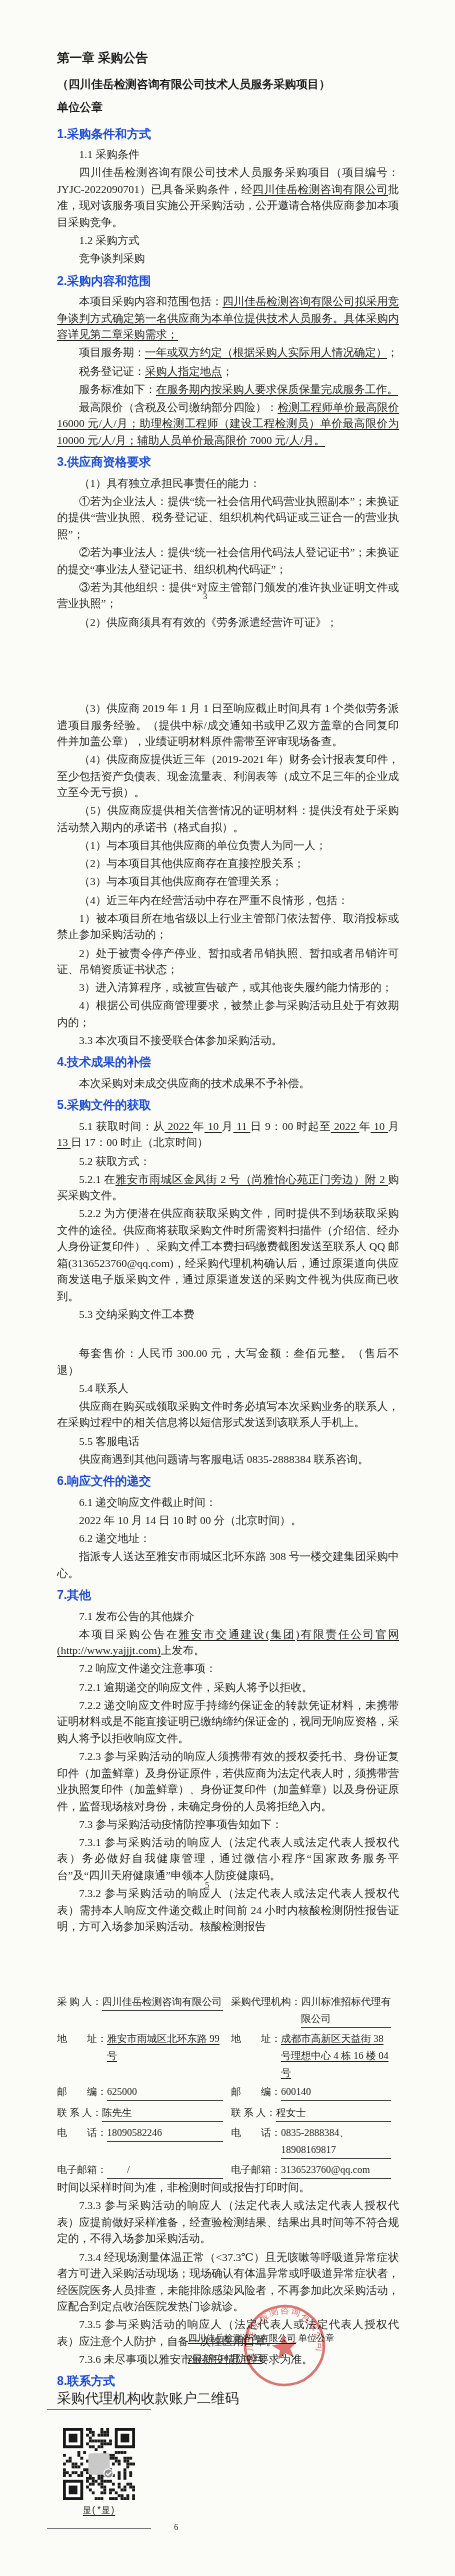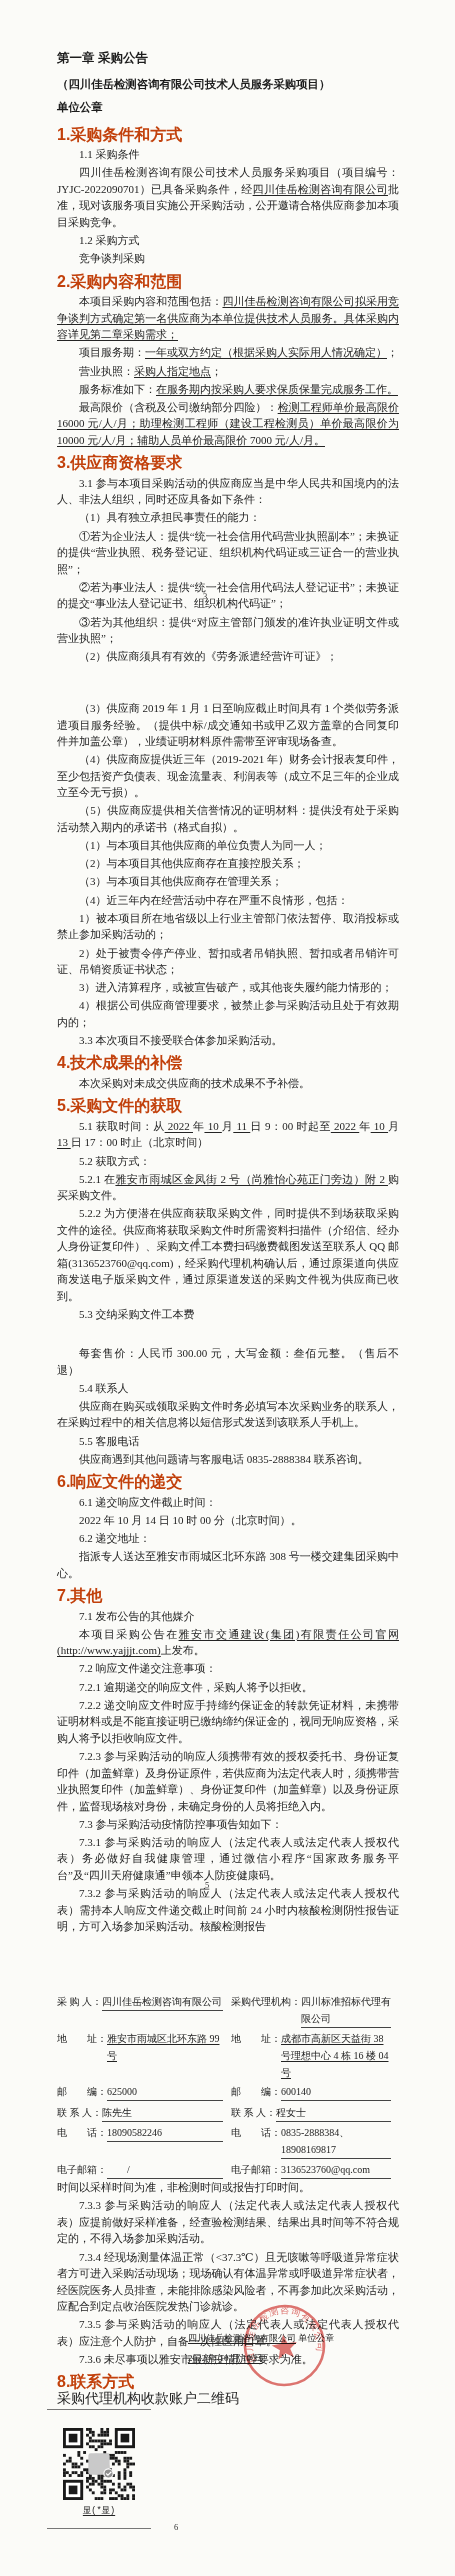--- a/index.html
+++ b/index.html
@@ -4,22 +4,22 @@
 <style>
   html,body{margin:0;padding:0;background:#fbfbf8;}
   #page{position:relative;width:455px;height:2576px;background:#fbfbf8;overflow:hidden;
         font-family:"Liberation Serif","DejaVu Serif",serif;color:#262626;}
   .band{position:absolute;left:57px;width:342px;}
   #band0{top:50px;} #band1{top:700px;} #band2{top:1345px;} #band3{top:1987px;}
   .h1c{font-family:"Liberation Sans","DejaVu Sans",sans-serif;font-weight:bold;color:#1d1d1d;}
   .chapter{font-size:12.5px;margin:0 0 10.2px 0;}
   .subtitle{font-size:11.4px;margin:0 0 8px 0;}
   .subtitle2{font-size:11.4px;margin:0 0 11.4px 0;}
-  .h2{font-family:"Liberation Sans","DejaVu Sans",sans-serif;font-weight:bold;font-size:16px;
-      color:#c2410c;margin:6.8px 0 4.6px 0;line-height:15px;}
+  .h2{font-family:"Liberation Sans","DejaVu Sans",sans-serif;font-weight:bold;font-size:12px;
+      color:#1d4ed8;margin:6.8px 0 4.6px 0;line-height:15px;}
   .para{font-size:11px;line-height:16.5px;margin:0 0 1.7px 0;text-align:justify;text-indent:2em;color:#242424;}
   .para.noind{text-indent:0;}
   .u{text-decoration:underline;text-underline-offset:2.3px;text-decoration-thickness:0.6px;}
   .pn{position:absolute;font-size:8.5px;color:#333;}
   #pn3{left:203px;top:591px;} #pn4{left:195px;top:1236px;} #pn5{left:205px;top:1880px;} #pn6{left:174px;top:2522px;}
   .contacts{display:grid;grid-template-columns:174px 168px;row-gap:2.3px;margin-top:5.7px;}
   .ccell{display:flex;align-items:flex-start;font-size:10px;line-height:17px;padding-right:8px;}
   .clabel{white-space:nowrap;color:#242424;}
   .cvalue{flex:1;border-bottom:0.6px solid #444;min-height:16px;color:#242424;}
   .cvalue.wrap{border-bottom:none;text-decoration:underline;text-underline-offset:2.3px;}
@@ -44,25 +44,24 @@
     <div class="h1c subtitle">（四川佳岳检测咨询有限公司技术人员服务采购项目）</div>
     <div class="h1c subtitle2">单位公章</div>
   <div class="h2"><span>1.采购条件和方式</span></div>
       <p class="para"><span>1.1 采购条件</span></p>
       <p class="para"><span>四川佳岳检测咨询有限公司技术人员服务采购项目（项目编号：JYJC-2022090701）已具备采购条件，经</span><span class="u">四川佳岳检测咨询有限公司</span><span>批准，现对该服务项目实施公开采购活动，公开邀请合格供应商参加本项目采购竞争。</span></p>
       <p class="para"><span>1.2 采购方式</span></p>
       <p class="para"><span>竞争谈判采购</span></p>
       <div class="h2"><span>2.采购内容和范围</span></div>
       <p class="para"><span>本项目采购内容和范围包括：</span><span class="u">四川佳岳检测咨询有限公司拟采用竞争谈判方式确定第一名供应商为本单位提供技术人员服务。具体采购内容详见第二章采购需求；</span></p>
       <p class="para"><span>项目服务期：</span><span class="u">一年或双方约定（根据采购人实际用人情况确定）</span><span>；</span></p>
-      <p class="para"><span>营业执照：</span><span class="u">采购人指定地点</span><span>；</span></p>
+      <p class="para"><span>税务登记证：</span><span class="u">采购人指定地点</span><span>；</span></p>
       <p class="para"><span>服务标准如下：</span><span class="u">在服务期内按采购人要求保质保量完成服务工作。</span></p>
       <p class="para"><span>最高限价（含税及公司缴纳部分四险）：</span><span class="u">检测工程师单价最高限价 16000 元/人/月；助理检测工程师（建设工程检测员）单价最高限价为 10000 元/人/月；辅助人员单价最高限价 7000 元/人/月。</span></p>
       <div class="h2"><span>3.供应商资格要求</span></div>
-      <p class="para"><span>3.1 参与本项目采购活动的供应商应当是中华人民共和国境内的法人、非法人组织，同时还应具备如下条件：</span></p>
       <p class="para"><span>（1）具有独立承担民事责任的能力：</span></p>
       <p class="para"><span>①若为企业法人：提供“统一社会信用代码营业执照副本”；未换证的提供“营业执照、税务登记证、组织机构代码证或三证合一的营业执照”；</span></p>
       <p class="para"><span>②若为事业法人：提供“统一社会信用代码法人登记证书”；未换证的提交“事业法人登记证书、组织机构代码证”；</span></p>
       <p class="para"><span>③若为其他组织：提供“对应主管部门颁发的准许执业证明文件或营业执照”；</span></p>
       <p class="para"><span>（2）供应商须具有有效的《劳务派遣经营许可证》；</span></p>
     </div>
   <div class="pn" id="pn3">3</div>
 
   <div class="band" id="band1">
       <p class="para"><span>（3）供应商 2019 年 1 月 1 日至响应截止时间具有 1 个类似劳务派遣项目服务经验。（提供中标/成交通知书或甲乙双方盖章的合同复印件并加盖公章），业绩证明材料原件需带至评审现场备查。</span></p>

